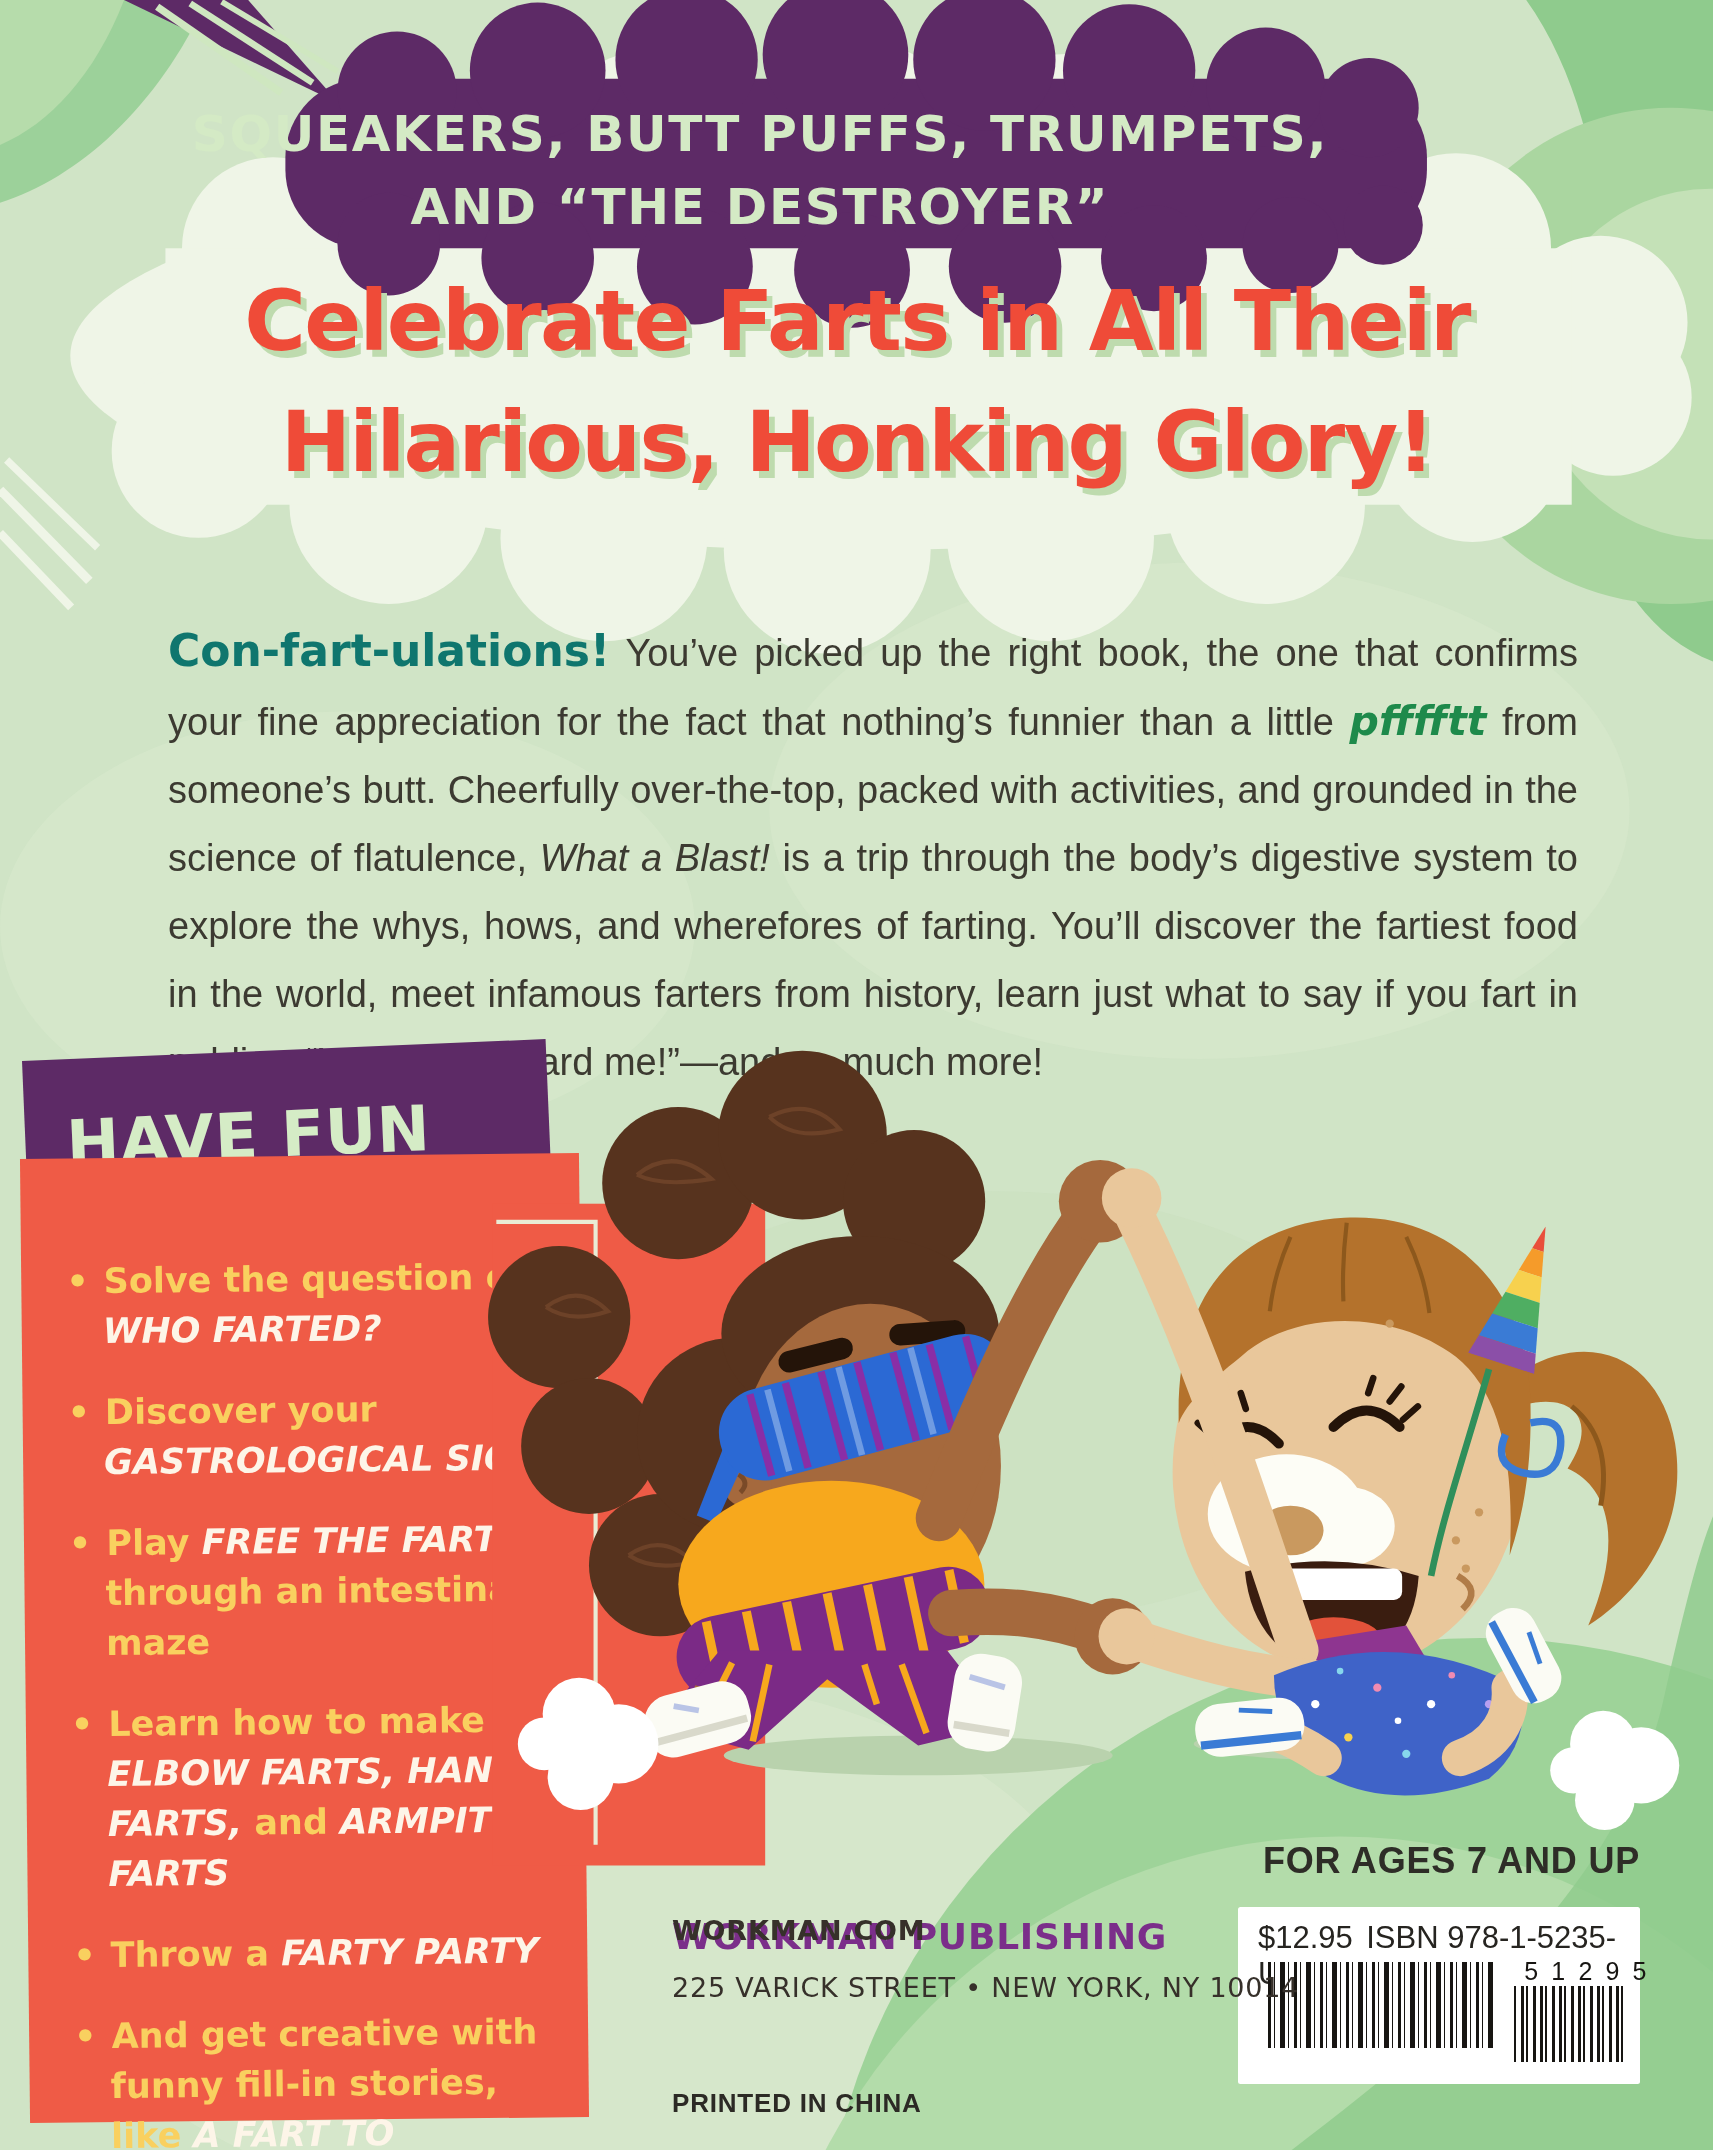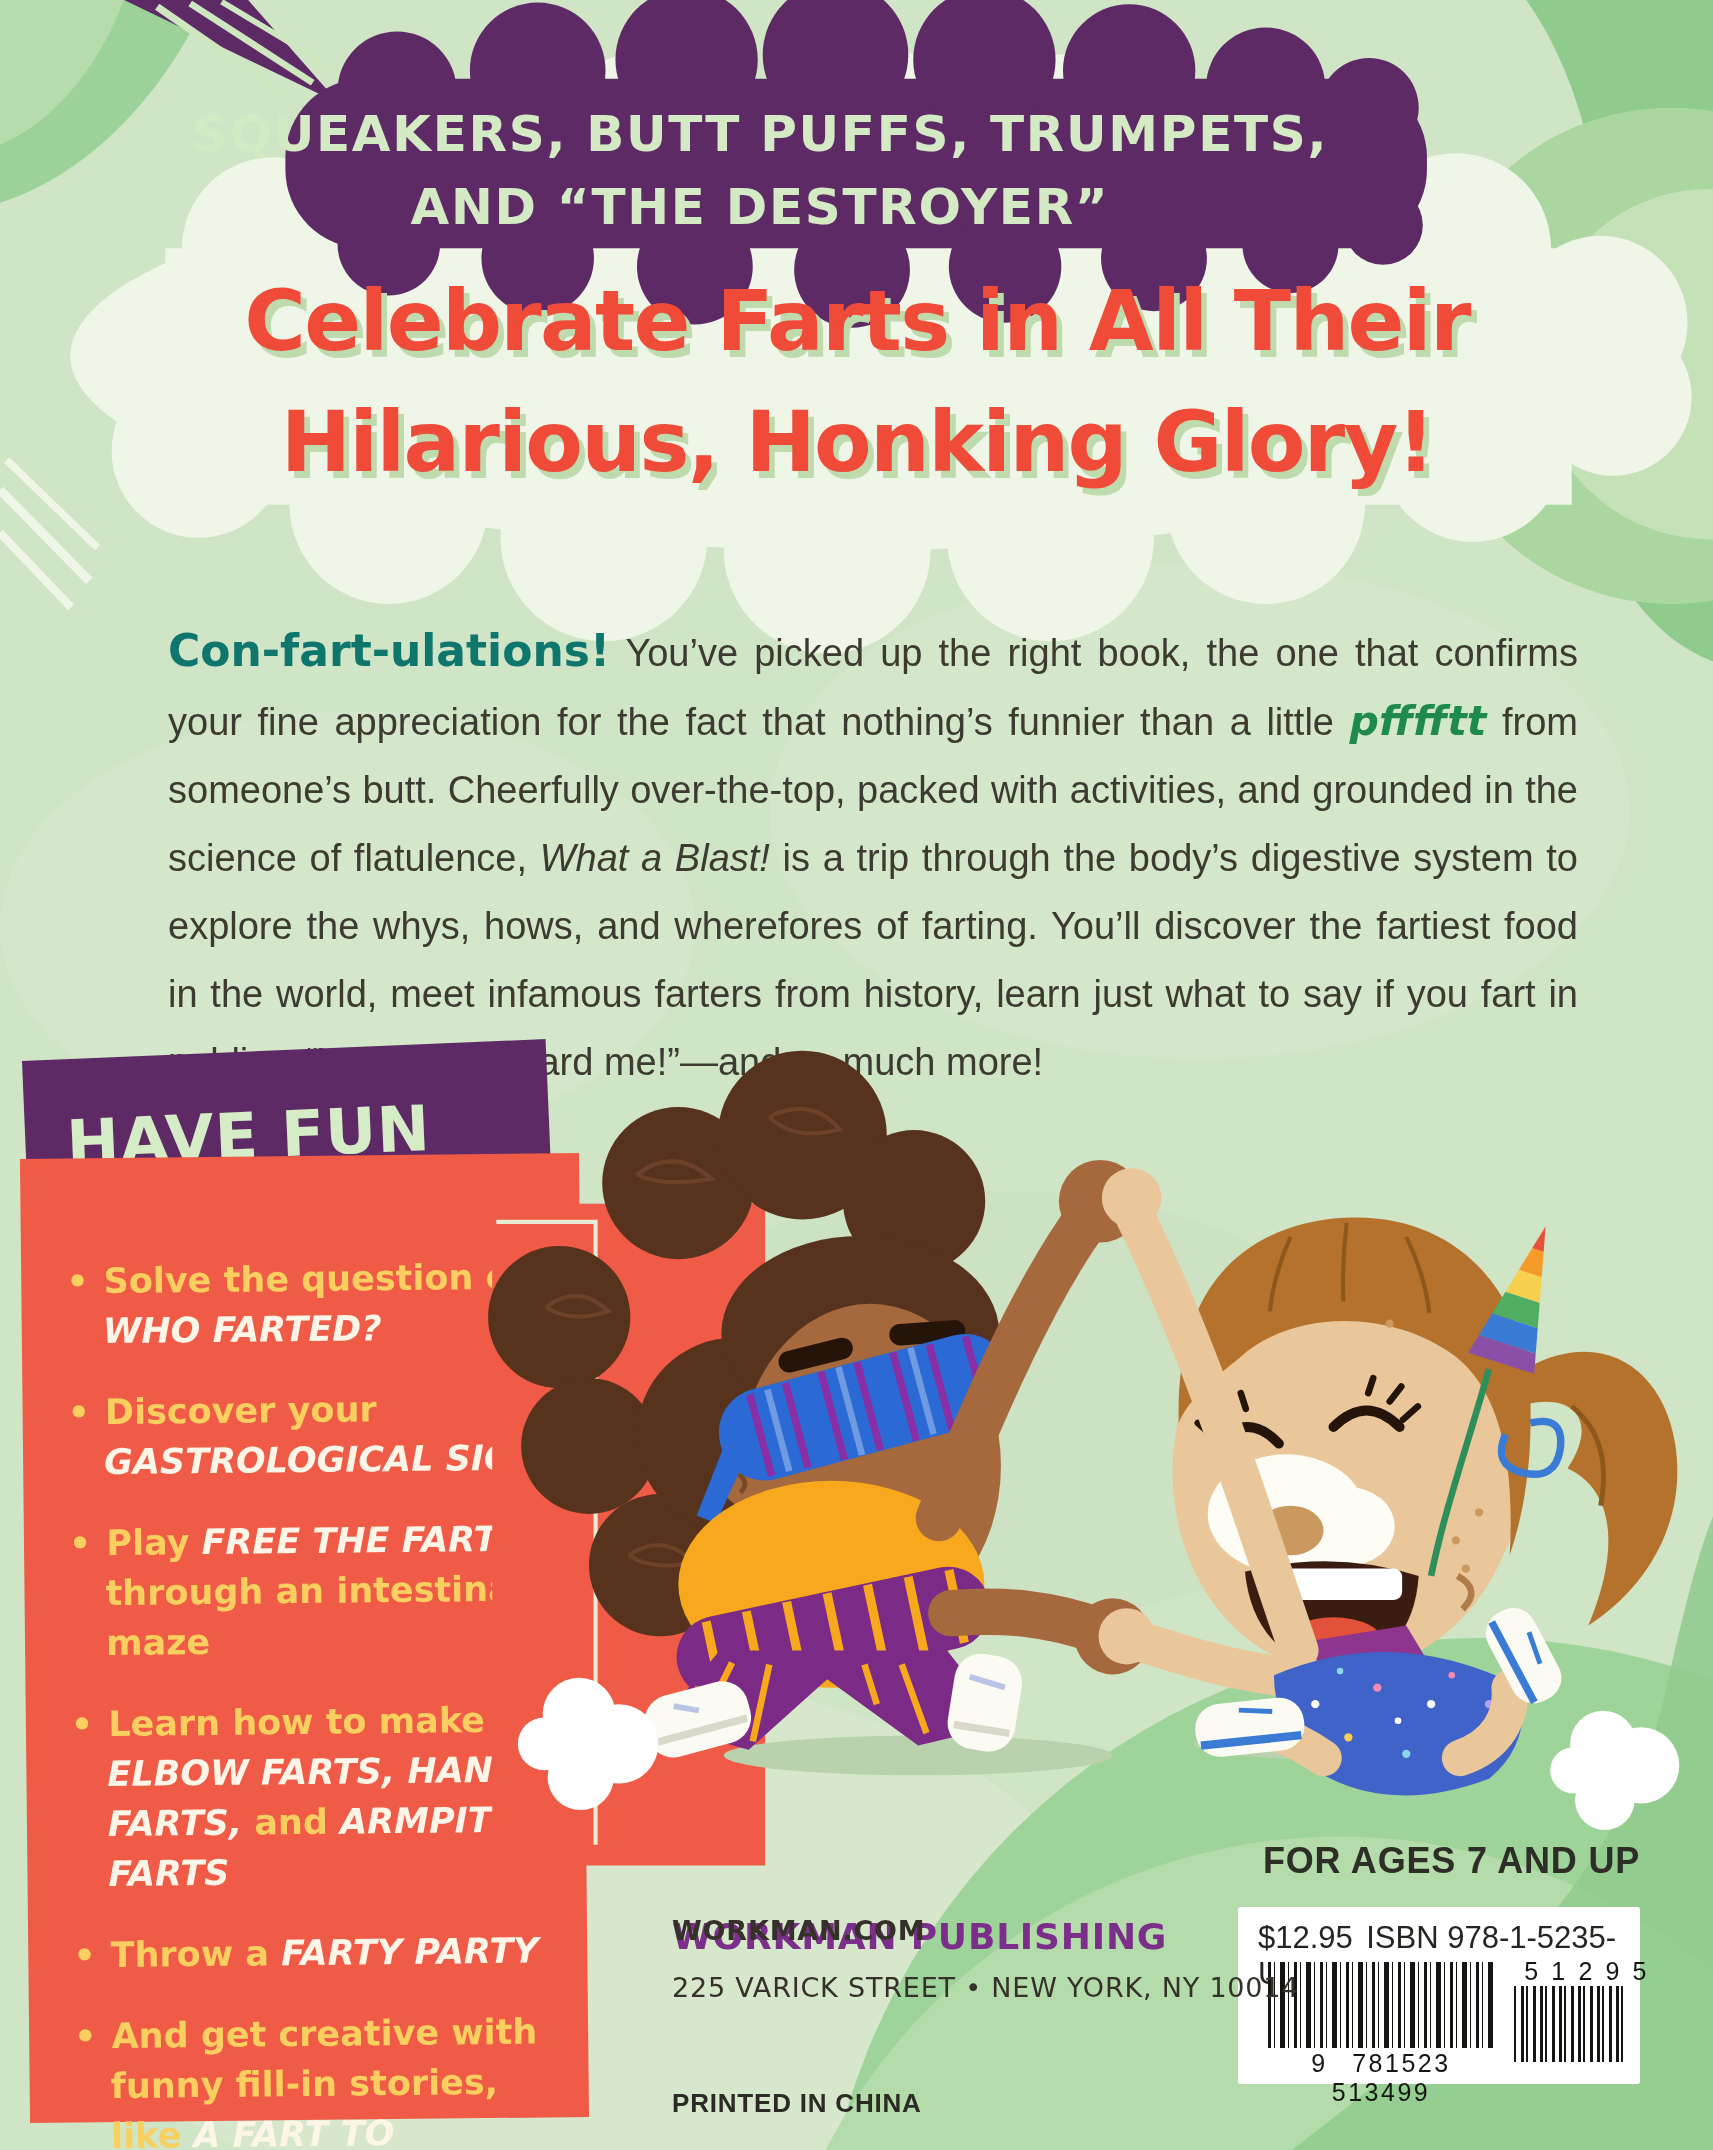--- a/index.html
+++ b/index.html
@@ -406,21 +406,20 @@
   </svg>
 
   <div class="abs ages">FOR AGES 7 AND UP</div>
 
   <div class="abs barcode-box">
     <div class="bc-row">
       <span>$12.95 US</span>
       <span>ISBN 978-1-5235-1349-9</span>
     </div>
     <div class="bc-main-bars"></div>
-    <div class="bc-digits">9 781523 513499</div>
     <div class="bc-supp-label">51295</div>
     <div class="bc-supp-bars"></div>
   </div>
 
   <div class="abs publisher-name">WORKMAN PUBLISHING</div>
   <div class="abs publisher-address">225 VARICK STREET • NEW YORK, NY 10014</div>
   <div class="abs publisher-site">WORKMAN.COM</div>
   <div class="abs printed">PRINTED IN CHINA</div>
 
 </div>

